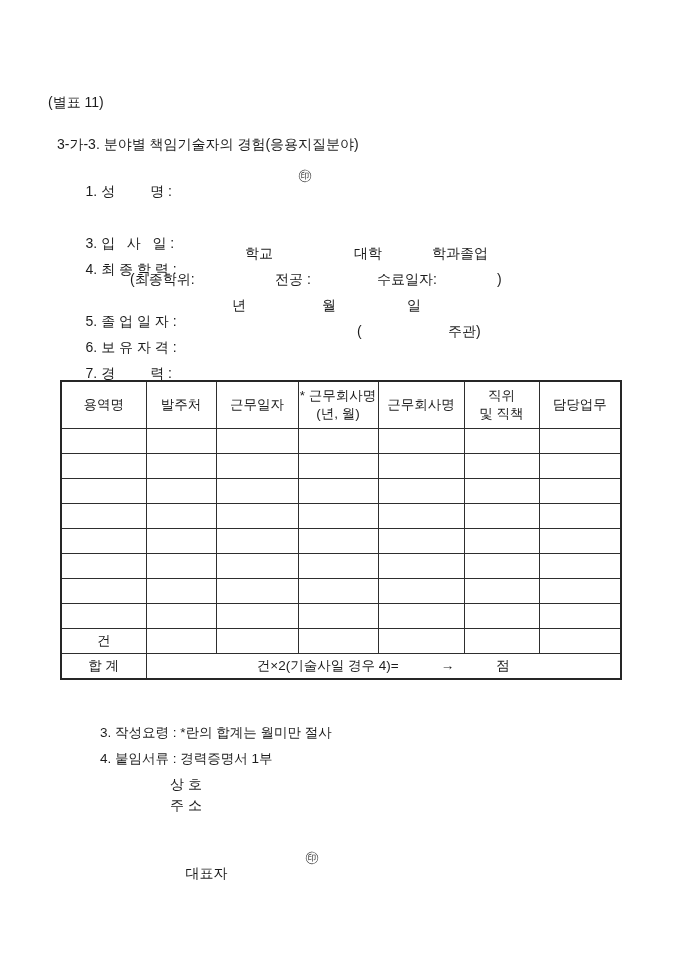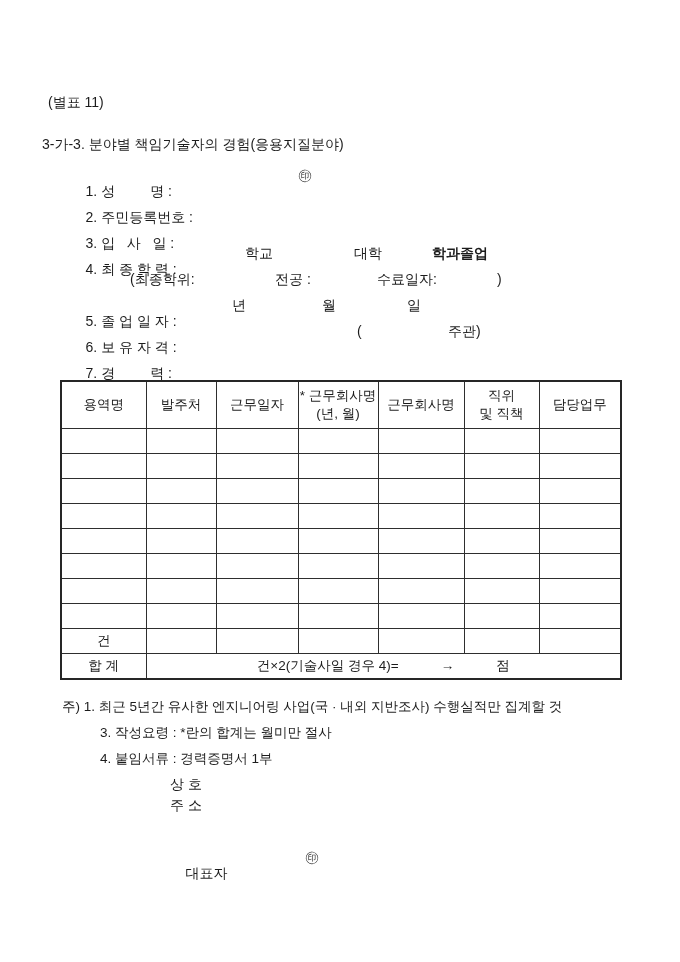--- a/index.html
+++ b/index.html
@@ -49,40 +49,37 @@
   .note-line { position: absolute; white-space: pre; font-size: 13.5px; }
   .sig-line { position: absolute; white-space: pre; }
 </style>
 </head>
 <body>
 
 <div class="page">
 
   <div class="abs" style="left:48px; top:94px;">(별표 11)</div>
 
-  <div class="abs" style="left:42px; top:136px;">3-가-3. 분야별 책임기술자의 경험(응용지질분야)</div>
+  <div class="abs" style="left:57px; top:136px;">3-가-3. 분야별 책임기술자의 경험(응용지질분야)</div>
 
   <div class="line" style="left:70px; top:167px;">
     <span>1. 성         명 :</span>
     <span class="pos seal" style="left:228px;">㊞</span>
   </div>
 
-  <div class="line" style="left:70px; top:193px;">
-    <span>2. 주민등록번호 :</span>
-  </div>
 
   <div class="line" style="left:70px; top:219px;">
     <span>3. 입   사   일 :</span>
   </div>
 
   <div class="line" style="left:70px; top:245px;">
     <span>4. 최 종 학 력 :</span>
     <span class="pos" style="left:175px;">학교</span>
     <span class="pos" style="left:268px;margin-left:16px;">대학</span>
-    <span class="pos" style="left:362px;font-weight:bold;">학과졸업</span>
+    <span class="pos" style="left:362px;">학과졸업</span>
   </div>
 
   <div class="line" style="left:70px; top:271px;">
     <span class="pos" style="left:60px;">(최종학위:</span>
     <span class="pos" style="left:205px;">전공 :</span>
     <span class="pos" style="left:307px;">수료일자:</span>
     <span class="pos" style="left:427px;">)</span>
   </div>
 
   <div class="line" style="left:70px; top:297px;">
@@ -209,21 +206,20 @@
       </tr>
       <tr>
         <td>합  계</td>
         <td class="total-cell" colspan="6">
           <span>건×2(기술사일 경우 4)=</span><span class="total-arrow">→</span><span>점</span>
         </td>
       </tr>
     </tbody>
   </table>
 
-  <div class="note-line" style="left:62px; top:698px;">주) 1. 최근 5년간 유사한 엔지니어링 사업(국 · 내외 지반조사) 수행실적만 집계할 것</div>
   <div class="note-line" style="left:100px; top:724px;">3. 작성요령 : *란의 합계는 월미만 절사</div>
   <div class="note-line" style="left:100px; top:750px;">4. 붙임서류 : 경력증명서 1부</div>
 
   <div class="sig-line" style="left:170px; top:797px;">주 소</div>
   <div class="sig-line" style="left:170px; top:776px;">상 호</div>
   <div class="sig-line" style="left:170px; top:849px;">
     <span>대표자</span>
     <span class="pos seal" style="position:absolute; left:135px; top:0;">㊞</span>
   </div>
 

